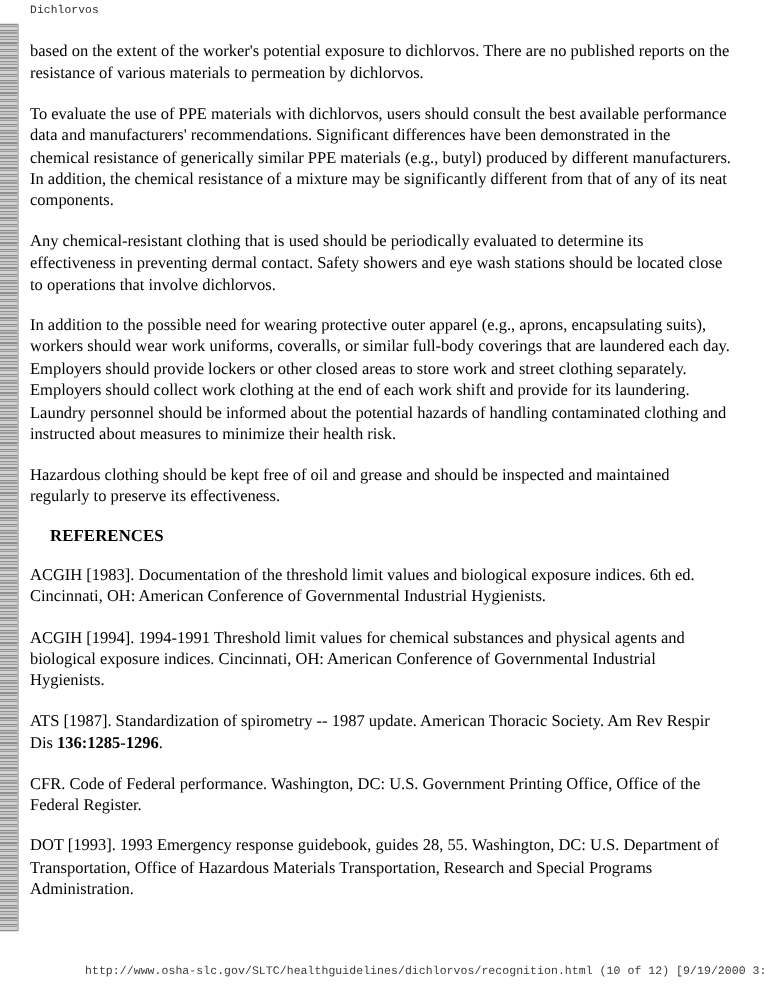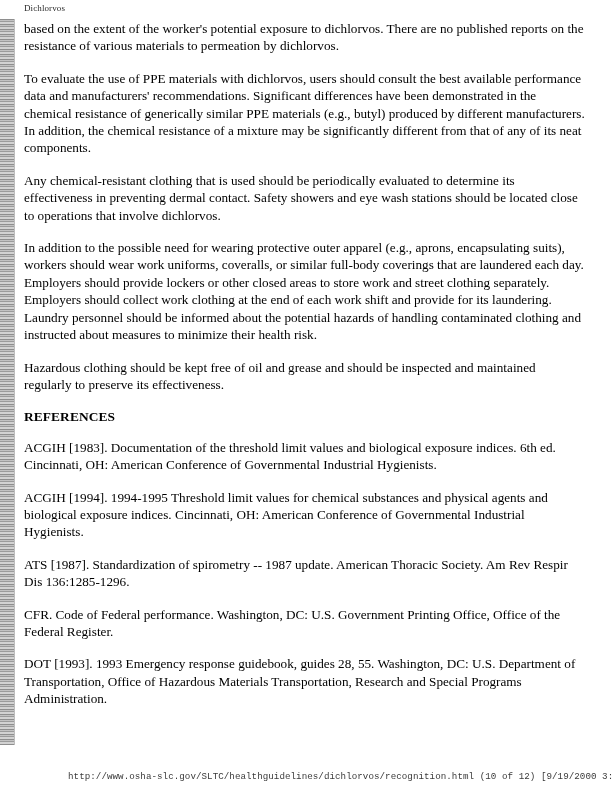--- a/index.html
+++ b/index.html
@@ -15,21 +15,21 @@
     font-family: "Liberation Serif", "DejaVu Serif", serif;
     color: #000000;
     -webkit-font-smoothing: antialiased;
   }
 
   
   .page-header {
     position: absolute;
     top: 2px;
     left: 24px;
-    font-family: Liberation Serif, serif;
+    font-family: Liberation Mono, monospace;
     font-size: 9px;
     line-height: 12px;
     color: #2b2b2b;
     letter-spacing: 0.1px;
   }
 
   
   .gutter-bar {
     position: absolute;
     left: 0px;
@@ -56,41 +56,41 @@
     position: absolute;
     left: 24px;
     top: 20px;
     width: 562px;
     font-size: 13.2px;
     line-height: 17.4px;
     text-align: left;
   }
 
   .content p {
-    margin: 0 0 15px 0;
+    margin: 12px 0 15px 0;
   }
 
   .content p:last-of-type {
     margin-bottom: 0;
   }
 
   h2.section-heading {
     font-size: 13.4px;
     line-height: 17.4px;
     font-weight: bold;
-    margin: 0 0 13px 0;
+    margin: 0 0 13px 16px;
     letter-spacing: 0.1px;
   }
 
   .ref {
     margin: 0 0 14px 0;
   }
 
   b.vol {
-    font-weight: normal;
+    font-weight: bold;
   }
 
   
   .page-footer {
     position: absolute;
     left: 24px;
     top: 771px;
     font-family: Liberation Mono, monospace;
     font-size: 9.2px;
     line-height: 12px;
@@ -111,21 +111,21 @@
 
   <p>based on the extent of the worker's potential exposure to dichlorvos. There are no published reports on the resistance of various materials to permeation by dichlorvos.</p>
   <p>To evaluate the use of PPE materials with dichlorvos, users should consult the best available performance data and manufacturers' recommendations. Significant differences have been demonstrated in the chemical resistance of generically similar PPE materials (e.g., butyl) produced by different manufacturers. In addition, the chemical resistance of a mixture may be significantly different from that of any of its neat components.</p>
   <p>Any chemical-resistant clothing that is used should be periodically evaluated to determine its effectiveness in preventing dermal contact. Safety showers and eye wash stations should be located close to operations that involve dichlorvos.</p>
   <p>In addition to the possible need for wearing protective outer apparel (e.g., aprons, encapsulating suits), workers should wear work uniforms, coveralls, or similar full-body coverings that are laundered each day. Employers should provide lockers or other closed areas to store work and street clothing separately. Employers should collect work clothing at the end of each work shift and provide for its laundering. Laundry personnel should be informed about the potential hazards of handling contaminated clothing and instructed about measures to minimize their health risk.</p>
   <p>Hazardous clothing should be kept free of oil and grease and should be inspected and maintained regularly to preserve its effectiveness.</p>
 
   <h2 class="section-heading">REFERENCES</h2>
 
   <p class="ref">ACGIH [1983]. Documentation of the threshold limit values and biological exposure indices. 6th ed. Cincinnati, OH: American Conference of Governmental Industrial Hygienists.</p>
-  <p class="ref">ACGIH [1994]. 1994-1995 Threshold limit values for chemical substances and physical agents and biological exposure indices. Cincinnati, OH: American Conference of Governmental Industrial Hygienists.</p>
+  <p class="ref">ACGIH [1994]. 1994-1991 Threshold limit values for chemical substances and physical agents and biological exposure indices. Cincinnati, OH: American Conference of Governmental Industrial Hygienists.</p>
 
   <p class="ref"><span>ATS [1987]. Standardization of spirometry -- 1987 update. American Thoracic Society. Am Rev Respir Dis </span><b class="vol">136:1285-1296</b><span>.</span></p>
 
   <p class="ref">CFR. Code of Federal performance. Washington, DC: U.S. Government Printing Office, Office of the Federal Register.</p>
   <p class="ref">DOT [1993]. 1993 Emergency response guidebook, guides 28, 55. Washington, DC: U.S. Department of Transportation, Office of Hazardous Materials Transportation, Research and Special Programs Administration.</p>
 
 </div>
 
 <div class="page-footer">http://www.osha-slc.gov/SLTC/healthguidelines/dichlorvos/recognition.html (10 of 12) [9/19/2000 3:23:48 PM]</div>
 

